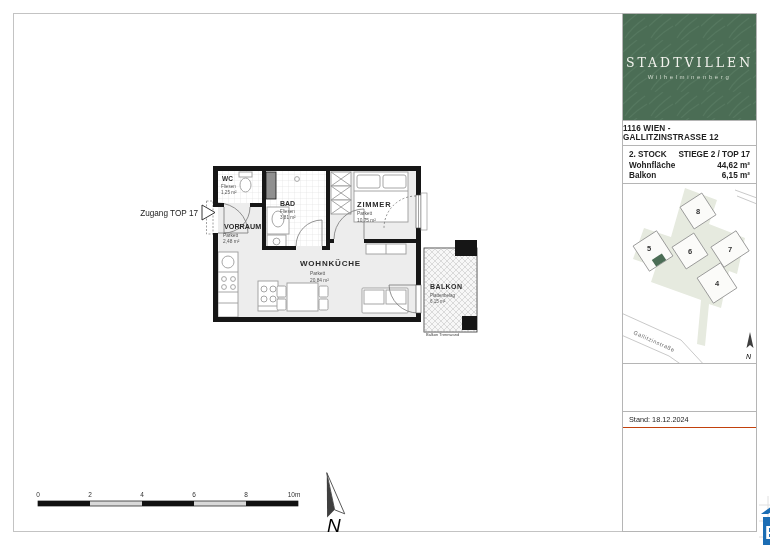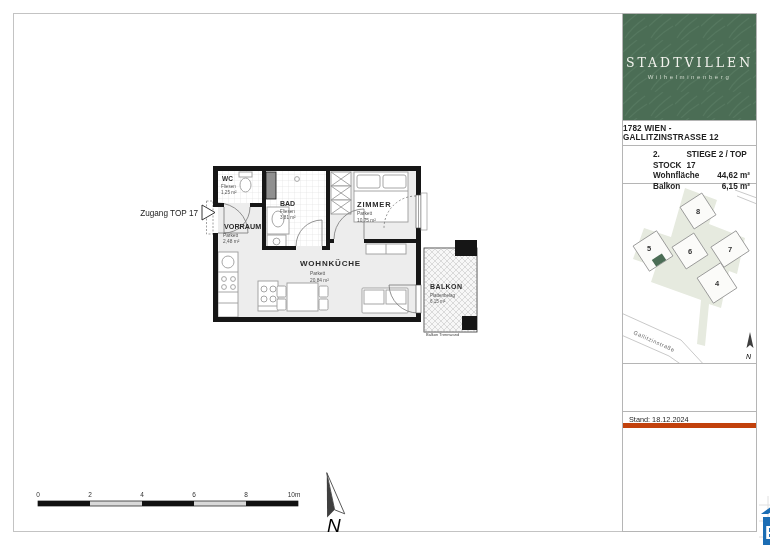--- a/index.html
+++ b/index.html
@@ -18,26 +18,26 @@
   .logo-box svg{position:absolute;left:0;top:0;}
   .brand-text{position:absolute;left:0;top:0;width:100%;height:100%;display:flex;
               flex-direction:column;align-items:center;justify-content:center;}
   .brand-title{font-family:"DejaVu Serif","Liberation Serif",serif;font-size:12.5px;
                letter-spacing:3px;color:#f3f3ee;font-weight:400;}
   .brand-sub{font-size:6px;letter-spacing:2.6px;color:#cfd9cc;margin-top:4px;}
   .address{height:25px;border-bottom:1px solid #b5b5b5;display:flex;align-items:center;
            justify-content:center;font-size:8.2px;font-weight:bold;letter-spacing:.15px;}
   .info{height:38px;border-bottom:1px solid #b5b5b5;padding:4px 6px 0 6px;}
   .info .row{display:flex;justify-content:space-between;font-size:8.2px;font-weight:bold;
-             line-height:10.5px;margin-left:24px;}
+             line-height:10.5px;}
   .sitemap{height:180px;border-bottom:1px solid #b5b5b5;position:relative;}
   .spacer{height:48px;border-bottom:1px solid #b5b5b5;}
   .disclaimer{height:44px;border-bottom:1px solid #b5b5b5;padding:3px 5px 0 6px;
               font-size:7.2px;line-height:1.4;white-space:pre-line;color:#1e1e1e;}
-  .stand{height:16px;border-bottom:5px solid #c2410c;padding-left:6px;font-size:7.3px;
+  .stand{height:16px;border-bottom:1px solid #c2410c;padding-left:6px;font-size:7.3px;
          line-height:15px;color:#1e1e1e;}
   .fill{flex:1;}
   
   .ehl{position:absolute;left:759px;top:496px;width:49px;height:49px;z-index:3;overflow:hidden;}
 </style>
 </head>
 <body>
 
 <div class="page">
   <div class="frame"></div>
@@ -237,21 +237,21 @@
         </defs>
         <rect width="135" height="107" fill="#4b6d55"></rect>
         <rect width="135" height="107" fill="url(#leaves)"></rect>
       </svg>
       <div class="brand-text">
         <div class="brand-title">STADTVILLEN</div>
         <div class="brand-sub">Wilhelminenberg</div>
       </div>
     </div>
 
-    <div class="address">1782 WIEN - GALLITZINSTRASSE 12</div>
+    <div class="address">1116 WIEN - GALLITZINSTRASSE 12</div>
 
     <div class="info">
       <div class="row">
         <span>2. STOCK</span>
         <span>STIEGE 2 / TOP 17</span>
       </div>
       <div class="row">
         <span>Wohnfläche</span>
         <span>44,62 m²</span>
       </div>

